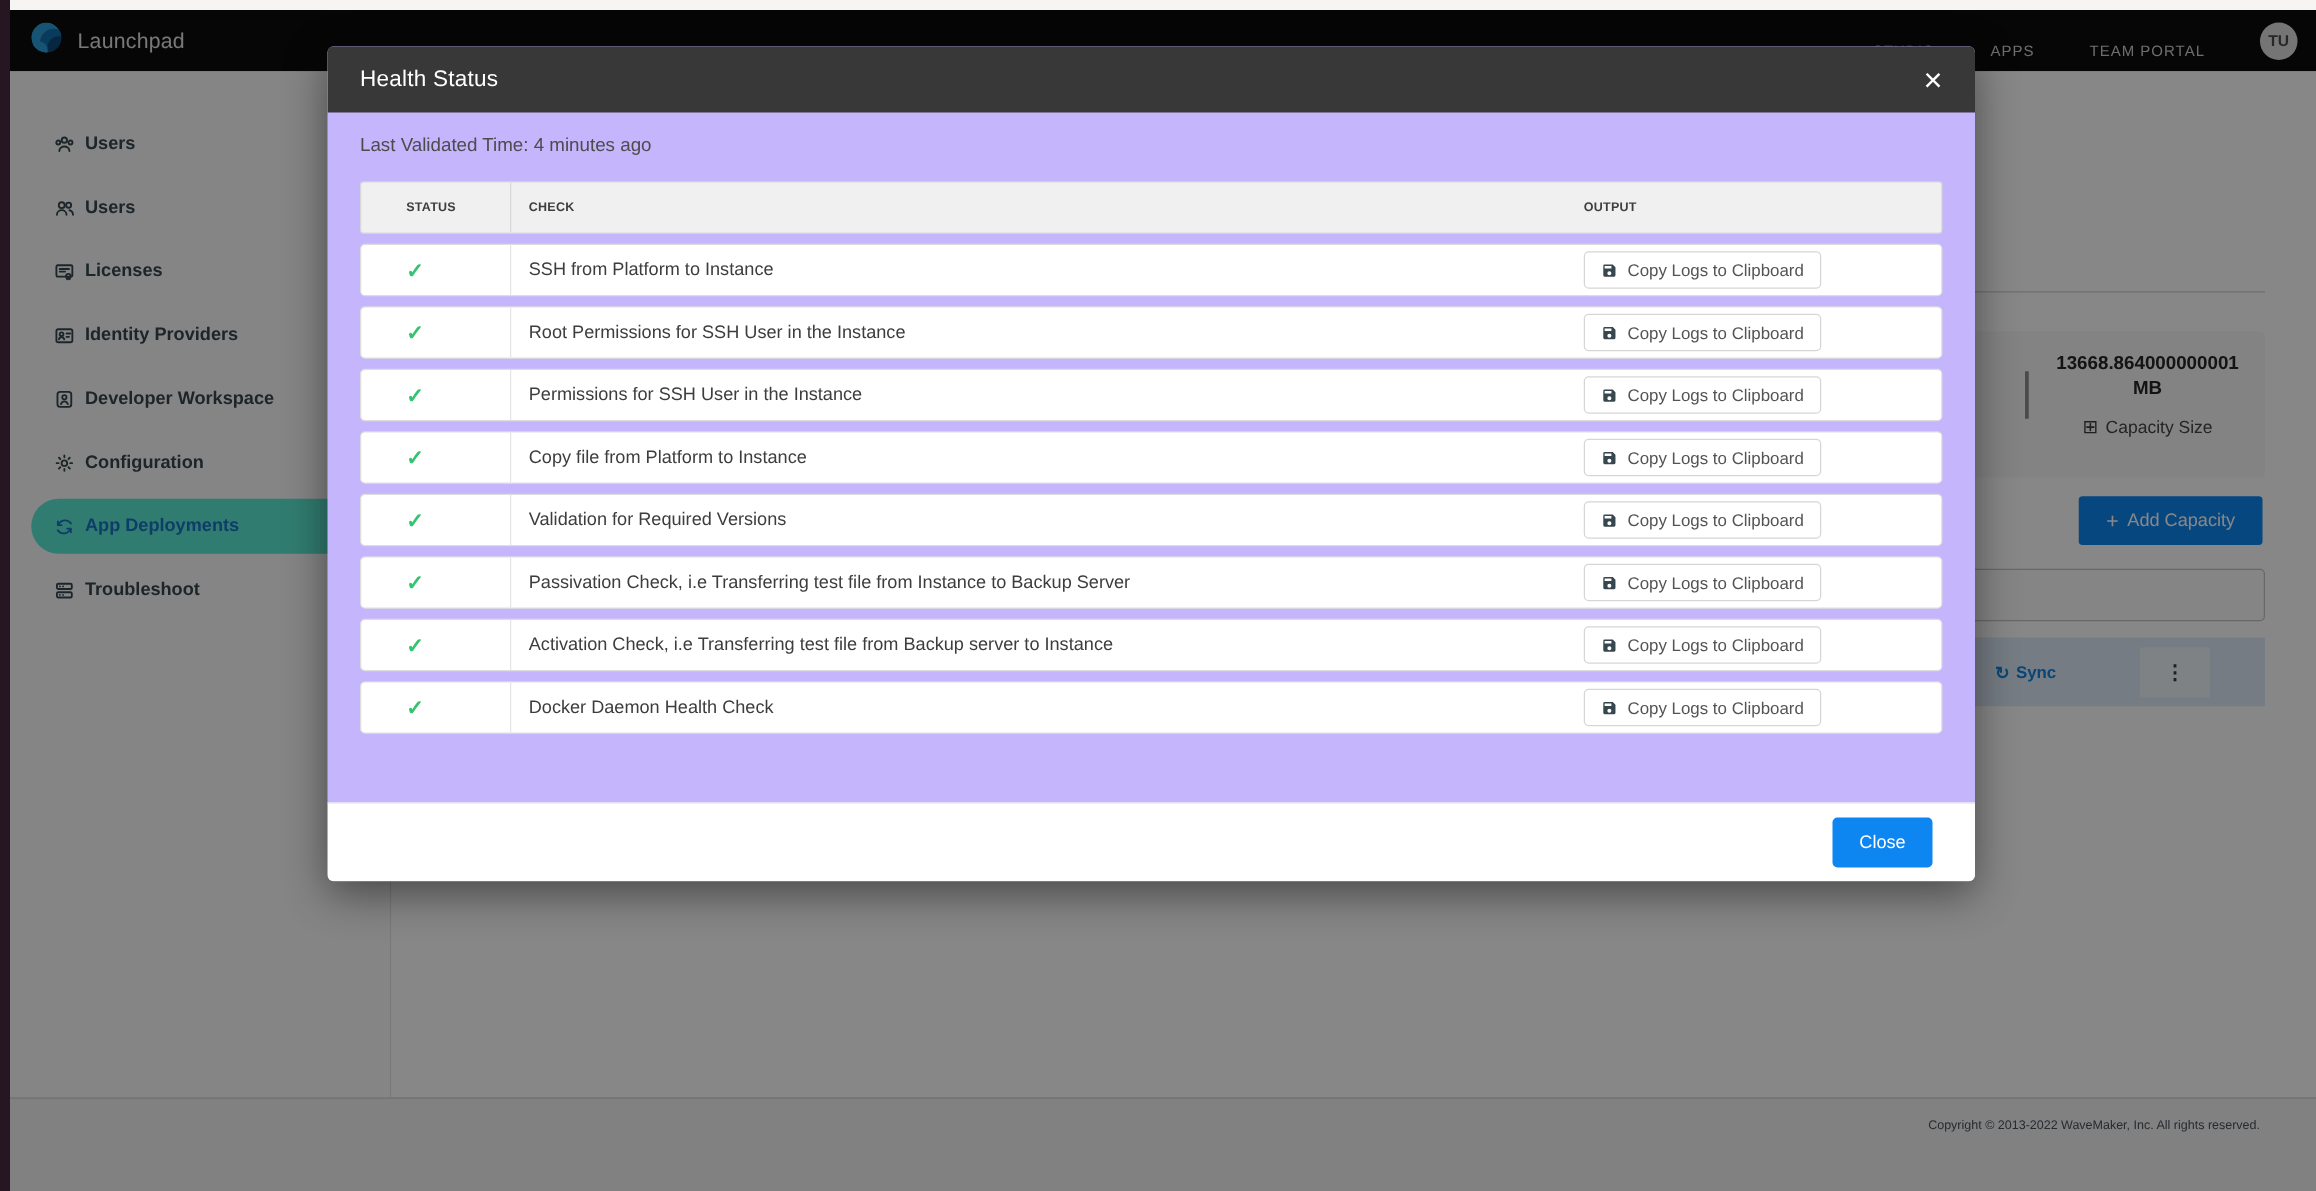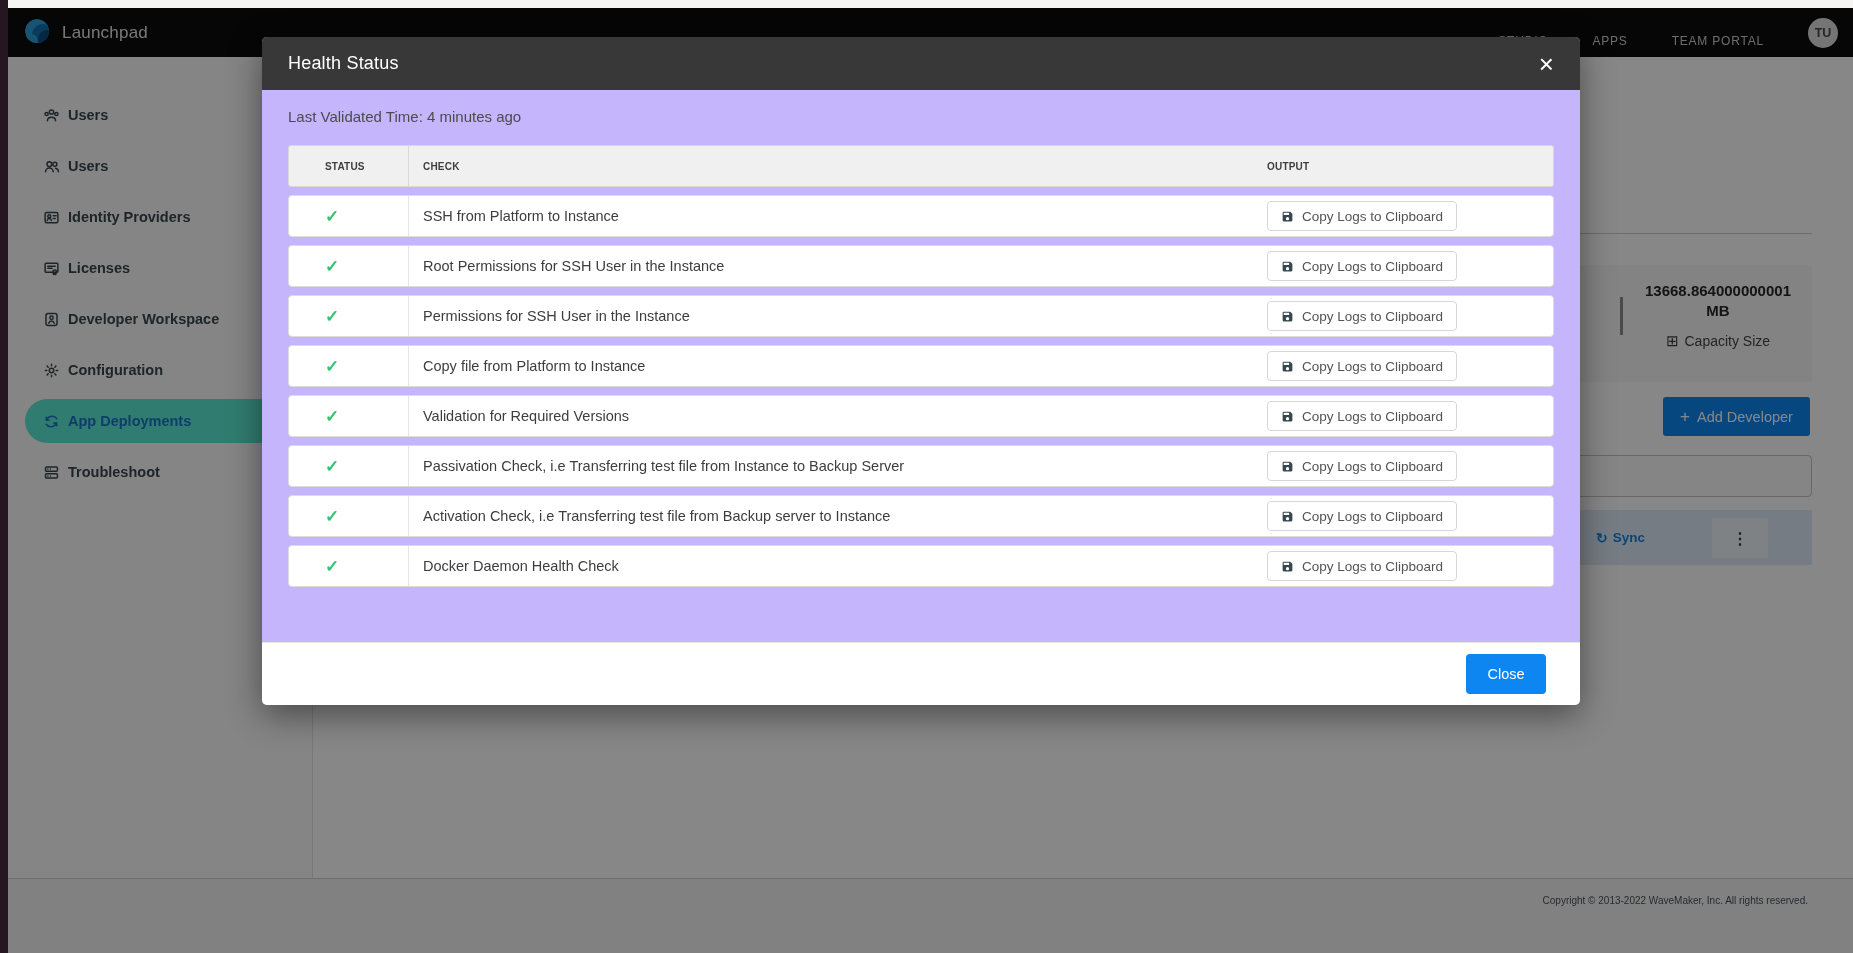--- a/index.html
+++ b/index.html
@@ -150,37 +150,37 @@
               <path d="M2.4 13c0-2.2 1.9-3.5 3.6-3.5S9.6 10.8 9.6 13"></path>
               <circle cx="11.2" cy="5.8" r="1.9"></circle>
               <path d="M11.8 9.6c1.6.4 2.7 1.6 2.7 3.4"></path>
             </svg>
         </span>
         <span>Users</span>
       </div>
       <div class="nav-item">
         <span class="icn">
           <svg width="17" height="17" viewBox="0 0 16 16">
-              <rect x="2" y="3.2" width="12" height="9.8" rx="1.4"></rect>
-              <circle cx="5.9" cy="6.9" r="1.4"></circle>
-              <path d="M3.9 10.8c.4-1.2 1.2-1.8 2-1.8s1.6.6 2 1.8M9.6 6.4h2.8M9.6 8.9h1.9"></path>
-            </svg>
-        </span>
-        <span>Identity Providers</span>
-      </div>
-      <div class="nav-item">
-        <span class="icn">
-          <svg width="17" height="17" viewBox="0 0 16 16">
               <rect x="2" y="3" width="12" height="8.6" rx="1"></rect>
               <path d="M4.5 5.8h7M4.5 7.8h4"></path>
               <circle cx="11" cy="11.2" r="1.7"></circle>
               <path d="M10 13.6l1-.7 1 .7"></path>
             </svg>
         </span>
         <span>Licenses</span>
+      </div>
+      <div class="nav-item">
+        <span class="icn">
+          <svg width="17" height="17" viewBox="0 0 16 16">
+              <rect x="2" y="3.2" width="12" height="9.8" rx="1.4"></rect>
+              <circle cx="5.9" cy="6.9" r="1.4"></circle>
+              <path d="M3.9 10.8c.4-1.2 1.2-1.8 2-1.8s1.6.6 2 1.8M9.6 6.4h2.8M9.6 8.9h1.9"></path>
+            </svg>
+        </span>
+        <span>Identity Providers</span>
       </div>
       <div class="nav-item">
         <span class="icn">
           <svg width="17" height="17" viewBox="0 0 16 16">
               <rect x="2.8" y="2.4" width="10.4" height="11.2" rx="2"></rect>
               <circle cx="8" cy="6.4" r="1.6"></circle>
               <path d="M5.4 11.6c.5-1.4 1.5-2.1 2.6-2.1s2.1.7 2.6 2.1"></path>
             </svg>
         </span>
         <span>Developer Workspace</span>
@@ -228,21 +228,21 @@
           </div>
           <div class="cap-label">
             <span class="cap-grid-icn">⊞</span>
             <span>Capacity Size</span>
           </div>
         </div>
       </div>
 
       <button class="add-capacity">
         <span class="add-plus">+</span>
-        <span>Add Developer</span>
+        <span>Add Capacity</span>
       </button>
 
       <div class="headbox"></div>
 
       <div class="syncrow">
         <span class="sync-link">
           <span class="sync-icn">↻</span>
           <span>Sync</span>
         </span>
         <span class="dots-box">

